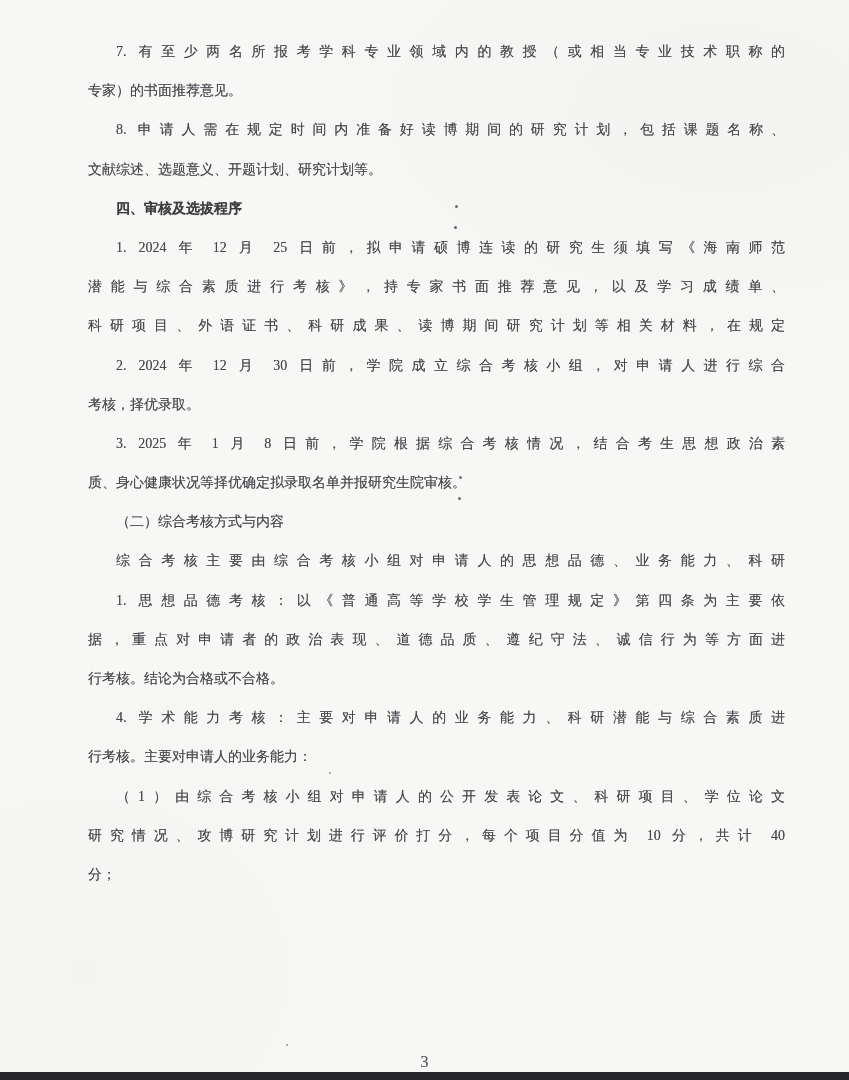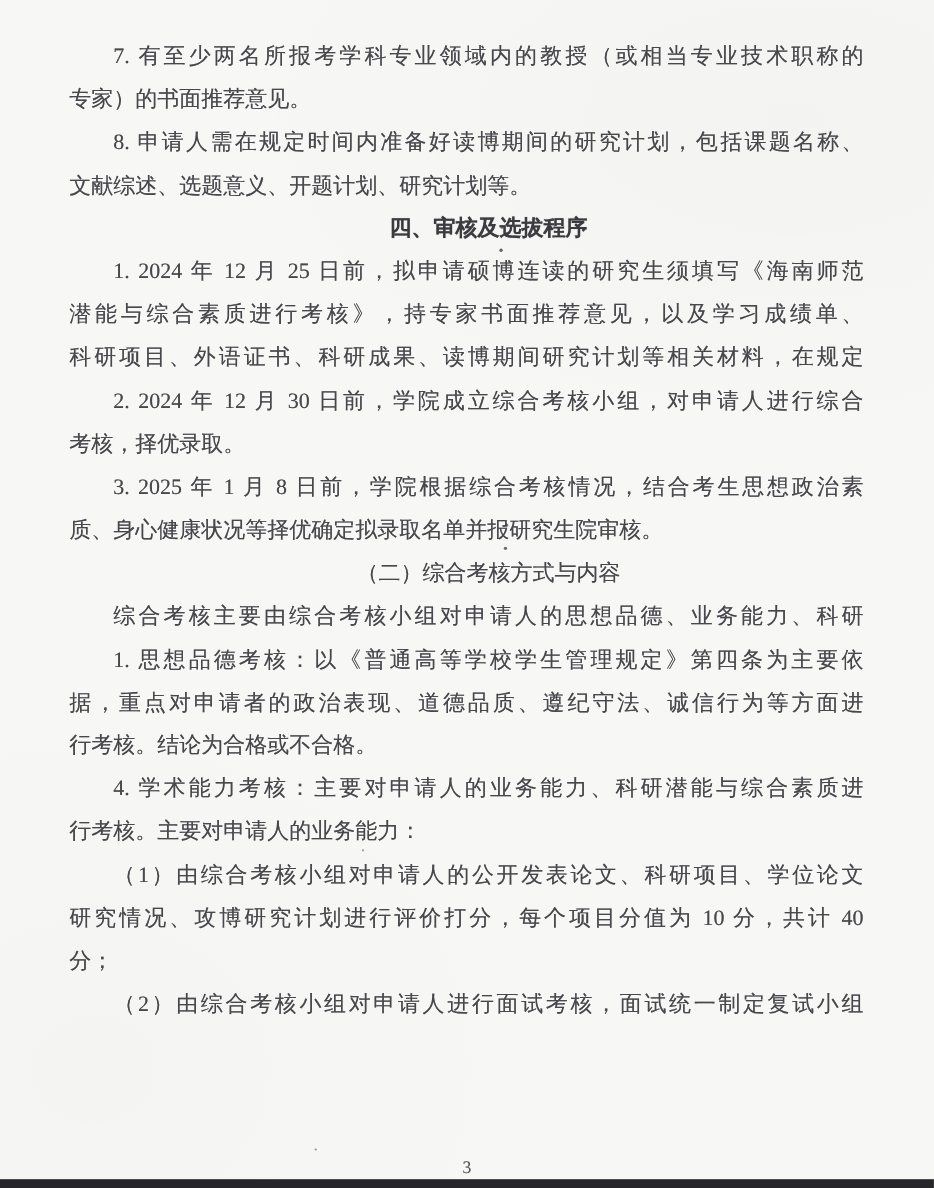--- a/index.html
+++ b/index.html
@@ -24,35 +24,36 @@
   }
   .doc-body {
     position: absolute;
     left: 63px;
     top: 32px;
     width: 722px;
   }
   .text-line {
     height: 39.2px;
     line-height: 39.2px;
-    font-size: 20px;
+    font-size: 14px;
     color: var(--ink);
     text-shadow: 0 0 0.6px rgba(70,70,76,0.55);
     white-space: nowrap;
     text-align: left;
+    margin-left: 25px;
   }
   .text-line.justify {
     white-space: normal;
     text-align: justify;
     text-align-last: justify;
     text-justify: inter-character;
     overflow: hidden;
     height: 39.2px;
   }
-  .text-line.indent { text-indent: 2em; text-align: center; }
+  .text-line.indent { text-indent: 2em; }
   .text-line.bold {
     font-weight: 700;
     color: var(--heading-ink);
     text-shadow: 0 0 0.7px rgba(58,58,63,0.6);
   }
   .page-number {
     position: absolute;
     left: 0;
     right: 0;
     top: 1053px;
@@ -95,21 +96,20 @@
     <div class="text-line indent">（二）综合考核方式与内容</div>
     <div class="text-line indent justify">综合考核主要由综合考核小组对申请人的思想品德、业务能力、科研</div>
     <div class="text-line indent justify">1. 思想品德考核：以《普通高等学校学生管理规定》第四条为主要依</div>
     <div class="text-line justify">据，重点对申请者的政治表现、道德品质、遵纪守法、诚信行为等方面进</div>
     <div class="text-line">行考核。结论为合格或不合格。</div>
     <div class="text-line indent justify">4. 学术能力考核：主要对申请人的业务能力、科研潜能与综合素质进</div>
     <div class="text-line">行考核。主要对申请人的业务能力：</div>
     <div class="text-line indent justify">（1）由综合考核小组对申请人的公开发表论文、科研项目、学位论文</div>
     <div class="text-line justify">研究情况、攻博研究计划进行评价打分，每个项目分值为 10 分，共计 40</div>
     <div class="text-line">分；</div>
-    <div class="text-line indent justify">（2）由综合考核小组对申请人进行面试考核，面试统一制定复试小组</div>
   </div>
 
 <div class="page-number">3</div>
 
 <div class="scanner-edge-bar"></div>
 
 <div id="specks">
     <div class="scan-speck" style="left: 455px; top: 205px; width: 3px; height: 3px; opacity: 0.75;"></div>
     <div class="scan-speck" style="left: 454px; top: 226px; width: 3px; height: 3px; opacity: 0.8;"></div>
     <div class="scan-speck" style="left: 459px; top: 476px; width: 3px; height: 3px; opacity: 0.7;"></div>

